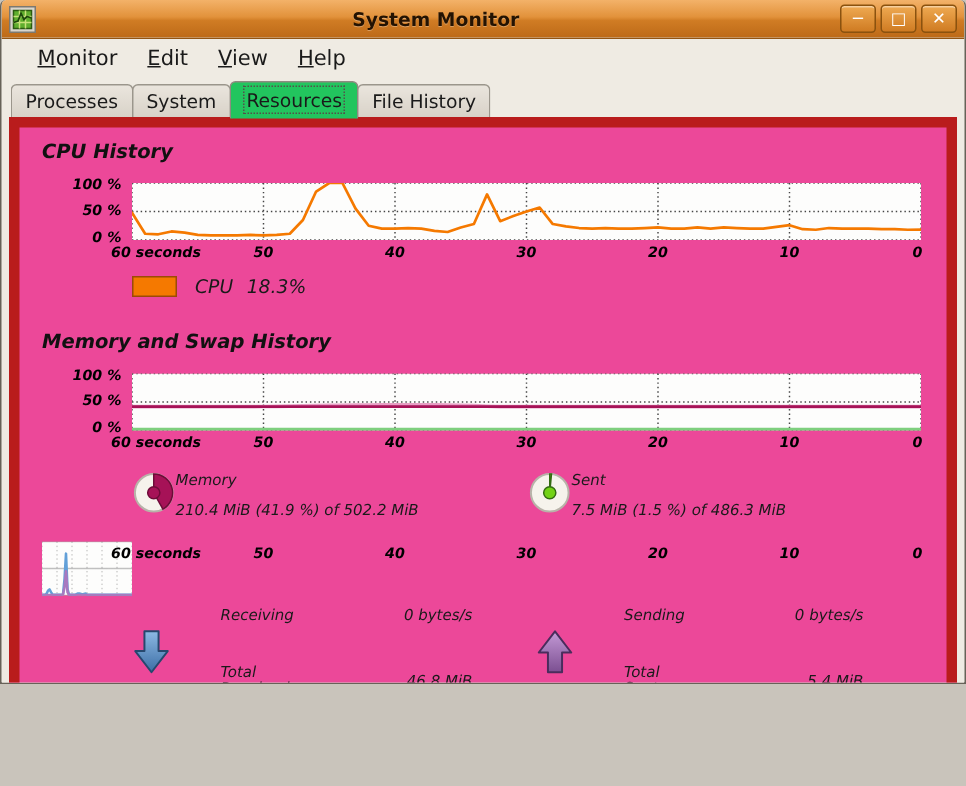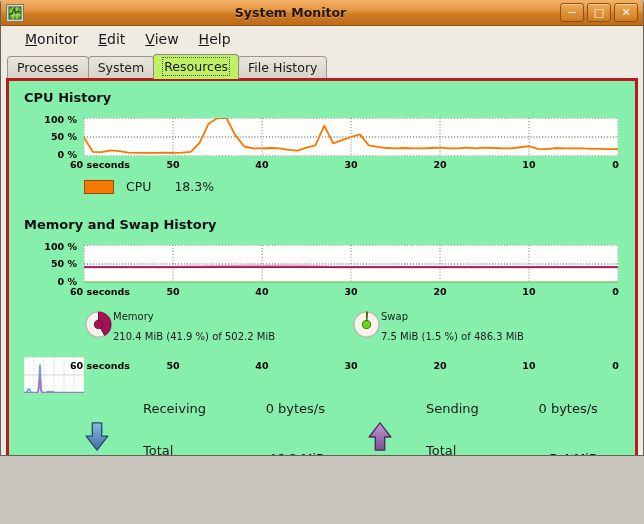--- a/index.html
+++ b/index.html
@@ -31,28 +31,28 @@
   .menu-item{padding:4px 10px;}
   .menu-item .k{text-decoration:underline;}
   
   .tabs{flex:0 0 26px;display:flex;align-items:flex-end;padding:2px 0 0 6px;position:relative;z-index:3;}
   .tab{
     padding:3px 9px 3px;font-size:12.5px;white-space:nowrap;
     background:linear-gradient(#eae5dd,#d8d2c8);
     border:1px solid #9b968c;border-bottom:none;border-radius:4px 4px 0 0;margin-right:-1px;
   }
   .tab.active{
-    background:#bef264;position:relative;z-index:4;margin-bottom:-1px;
+    background:#22c55e;position:relative;z-index:4;margin-bottom:-1px;
     padding:4px 10px 5px;border-color:#8f8a80;
   }
   .tab.active .tab-label{outline:1px dotted #55514a;outline-offset:1px;}
   
   .content{
-    flex:1;margin:0 5px;background:#86efac;border:3px solid #b91c1c;
-    padding:8px 15px 0 15px;position:relative;z-index:1;
+    flex:1;margin:0 5px;background:#ec4899;border:7px solid #b91c1c;
+    padding:8px 15px 0 15px;position:relative;z-index:1;font-style:italic;
   }
   .section-title{font-size:13px;font-weight:bold;color:#111;line-height:17px;}
   .chart-grid{display:grid;grid-template-columns:60px 1fr;margin-top:12px;margin-right:2px;}
   .ylabels{position:relative;font-size:9.5px;font-weight:bold;color:#000;}
   .ylabels span{position:absolute;right:7px;white-space:nowrap;}
   .ylabels span:nth-child(1){top:-4px;}
   .ylabels span:nth-child(2){top:calc(50% - 6px);}
   .ylabels span:nth-child(3){bottom:-4px;}
   .plot{position:relative;height:38px;}
   .plot.short{height:36px;}
@@ -63,31 +63,31 @@
   .xlabels span:nth-child(1){left:0;transform:none;margin-left:-14px;}
   .xlabels span:nth-child(2){left:16.667%;}
   .xlabels span:nth-child(3){left:33.333%;}
   .xlabels span:nth-child(4){left:50%;}
   .xlabels span:nth-child(5){left:66.667%;}
   .xlabels span:nth-child(6){left:83.333%;}
   .xlabels span:nth-child(7){left:100%;transform:translateX(-85%);}
   
   .cpu-legend{margin:6px 0 0 60px;display:flex;align-items:center;font-size:12.5px;}
   .swatch{width:30px;height:14px;background:#f57900;border:1px solid #9c4b06;margin-right:12px;}
-  .cpu-legend .val{margin-left:23px;}
+  .cpu-legend .val{margin-left:9px;}
   .mem-legends{display:grid;grid-template-columns:1fr 1fr;margin:8px 0 0 60px;}
   .legend-item{display:flex;align-items:flex-start;}
   .pie{width:29px;height:29px;flex:0 0 29px;margin-top:2px;}
   .legend-text{font-size:10px;display:flex;flex-direction:column;}
   .legend-text .nm{line-height:17px;}
   .legend-text .dt{line-height:17px;margin-top:3px;}
   
   .net-stats{display:grid;grid-template-columns:1fr 1fr;margin:8px 0 0 60px;}
   .net-block{display:grid;grid-template-columns:32px 1fr 92px;column-gap:12px;row-gap:5px;
-    align-items:center;font-size:13px;padding-right:42px;gap:27px;}
+    align-items:center;font-size:10px;padding-right:42px;gap:27px;}
   .net-block .arrow{grid-row:1/3;width:26px;height:32px;}
   .net-block .v{text-align:right;}
   .mt-mem{margin-top:22px;}
   .mt-net{margin-top:20px;}
   
   .statusbar{flex:0 0 21px;position:relative;}
   .grip{position:absolute;right:5px;bottom:4px;width:12px;height:12px;}
   .grip::after{
     content:"";position:absolute;left:0;top:0;width:2px;height:2px;background:#a39d91;
     transform:translate(8px,0);
@@ -214,21 +214,21 @@
           <span class="dt">210.4 MiB (41.9 %) of 502.2 MiB</span>
         </div>
       </div>
       <div class="legend-item">
         <svg class="pie" viewBox="0 0 30 30">
             <circle cx="15" cy="15" r="13" fill="#f6f3ec" stroke="#b8b3a9" stroke-width="1.4"></circle>
             <path d="M15 15 L15 2 A13 13 0 0 1 16.22 2.06 Z" fill="#73d216" stroke="#336b11" stroke-width="1"></path>
             <circle cx="15" cy="15" r="4.2" fill="#73d216" stroke="#336b11" stroke-width="1"></circle>
           </svg>
         <div class="legend-text">
-          <span class="nm">Swap</span>
+          <span class="nm">Sent</span>
           <span class="dt">7.5 MiB (1.5 %) of 486.3 MiB</span>
         </div>
       </div>
     </div>
 
     <div class="chart-grid">
       <div class="plot short">
           <svg viewBox="0 0 600 100" preserveAspectRatio="none">
             <rect x="0" y="0" width="600" height="100" fill="#fdfdfc"></rect>
             <line x1="0" y1="0" x2="0" y2="100" stroke="#454545" stroke-width="1.11" stroke-dasharray="2.6 5.2"></line>

